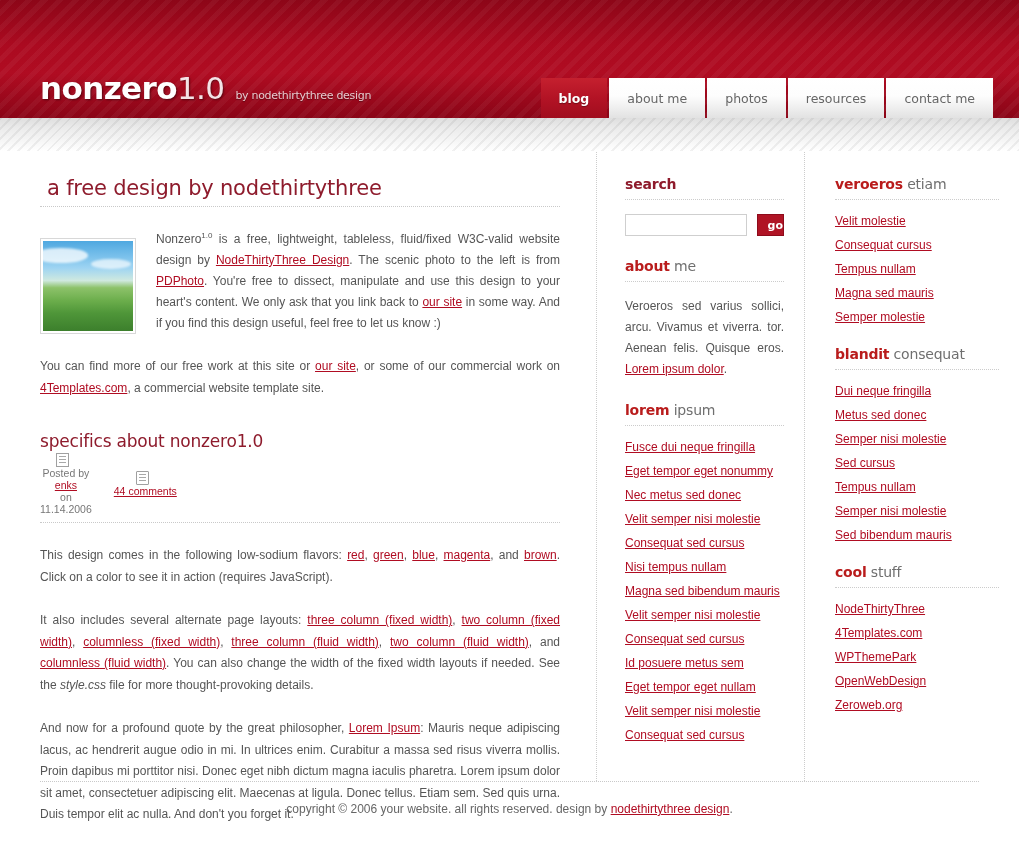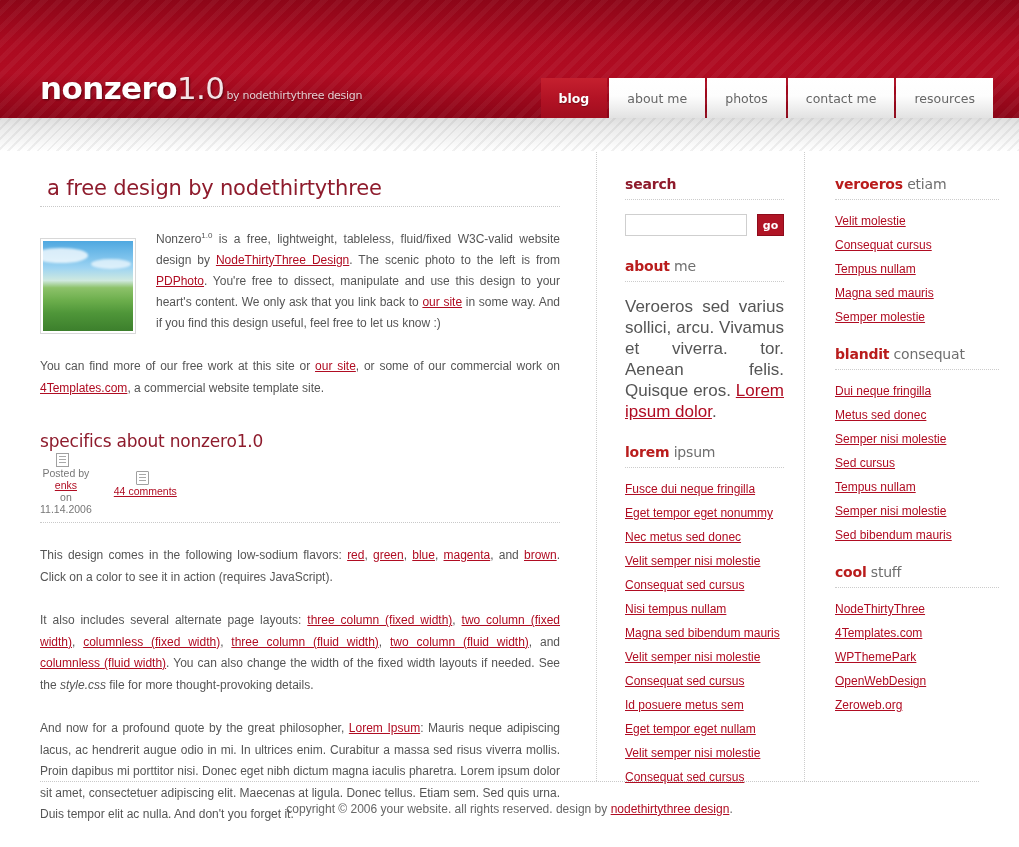--- a/index.html
+++ b/index.html
@@ -45,21 +45,21 @@
     color: #ffffff;
     letter-spacing: -0.6px;
     text-shadow: 1px 1px 2px rgba(0,0,0,0.45);
     line-height: 1;
   }
   .logo-main .thin {
     font-weight: normal;
     color: #f3e3e6;
   }
   .logo-sub {
-    margin-left: 2px;
+    margin-left: 11px;
     font-family: "DejaVu Sans", sans-serif;
     font-size: 11px;
     color: #e8c9ce;
     letter-spacing: -0.3px;
     text-shadow: 0 1px 1px rgba(0,0,0,0.4);
   }
 
   
   .nav {
     position: absolute;
@@ -249,21 +249,21 @@
   }
   h3.side-title b { color:#b91c1c; font-weight:bold; }
   h3.side-title.plain { color:#8e1b2c; font-weight:bold; }
   .side-rule {
     border-top: 1px dotted #cccccc;
     height:0;
     margin-bottom: 14px;
   }
   .side-block { margin-bottom: 22px; }
   .side-text {
-    font-size: 17px;
+    font-size: 12px;
     line-height: 21px;
     text-align: justify;
     color: #555555;
     margin: 0;
   }
   .side-list { list-style: none; margin: 0; padding: 0; }
   .side-list li { margin-bottom: 9px; }
   .side-list li a {
     font-size: 12px;
     color: #b00c22;
@@ -291,20 +291,21 @@
     height: 22px;
     background: #b01425;
     border: 1px solid #8e0b1b;
     color: #ffffff;
     font-family: "DejaVu Sans", sans-serif;
     font-size: 11px;
     font-weight: bold;
     cursor: pointer;
     line-height: 1;
     padding: 0;
+    text-align: right;
   }
 
   
   .footer {
     border-top: 1px dotted #c9c9c9;
     margin: 0 40px;
     padding-top: 20px;
     text-align: center;
     font-size: 12px;
     color: #666666;
@@ -319,22 +320,22 @@
     <div class="logo-main">
       <span>nonzero</span><span class="thin">1.0</span>
     </div>
     <div class="logo-sub">by nodethirtythree design</div>
   </div>
 
   <div class="nav">
     <a class="nav-item active" href="#">blog</a>
     <a class="nav-item" href="#">about me</a>
     <a class="nav-item" href="#">photos</a>
+    <a class="nav-item" href="#">resources</a>
     <a class="nav-item" href="#">contact me</a>
-    <a class="nav-item" href="#">resources</a>
   </div>
 </div>
 
 <div class="subband"></div>
 
 <div class="page">
 
   <div class="col-main">
 
     <h1 class="page-title">a free design by nodethirtythree</h1>

